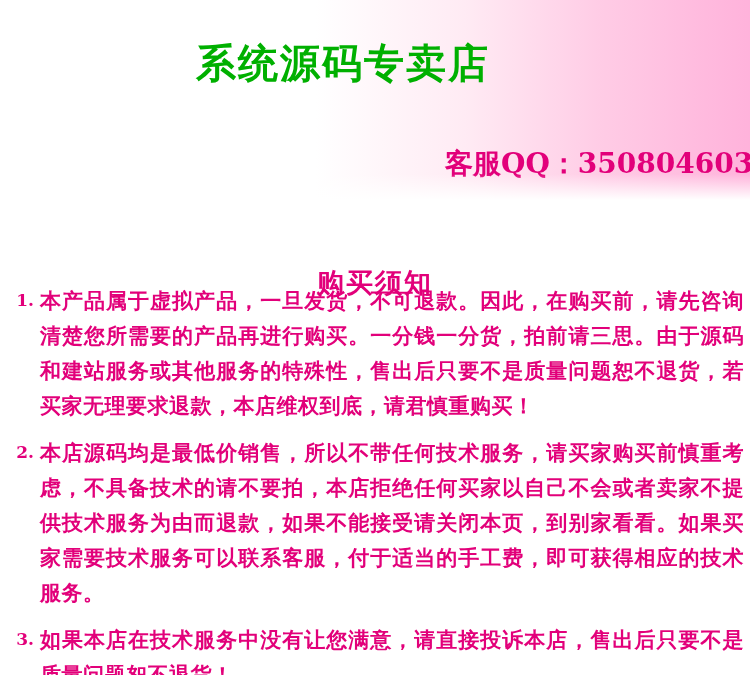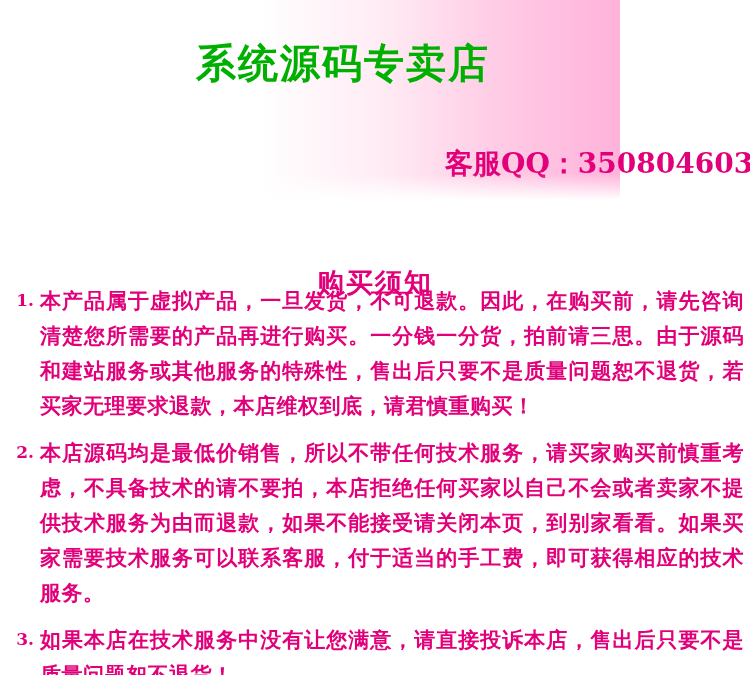--- a/index.html
+++ b/index.html
@@ -16,21 +16,21 @@
   .page {
     position: relative;
     width: 750px;
     height: 675px;
     background: #ffffff;
     box-sizing: border-box;
   }
   
   .banner {
     position: relative;
-    width: 620px;
+    width: 750px;
     height: 200px;
     background:
       linear-gradient(to right,
         rgba(255,255,255,1) 0%,
         rgba(255,255,255,1) 42%,
         rgba(255,228,240,0.75) 62%,
         rgba(255,195,225,0.85) 80%,
         rgba(255,170,215,0.9) 100%);
   }
   .banner::after {

